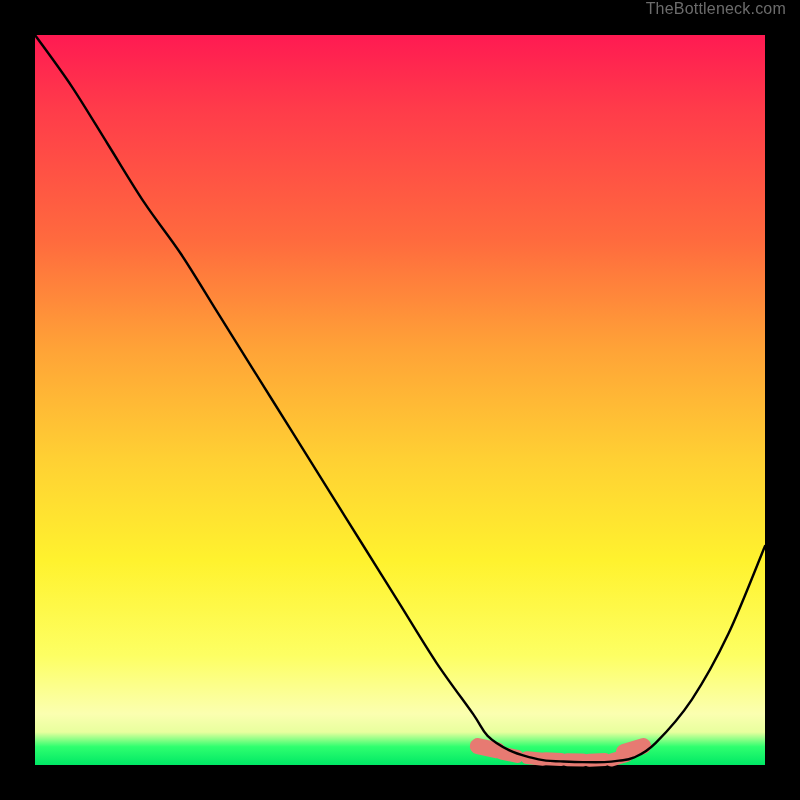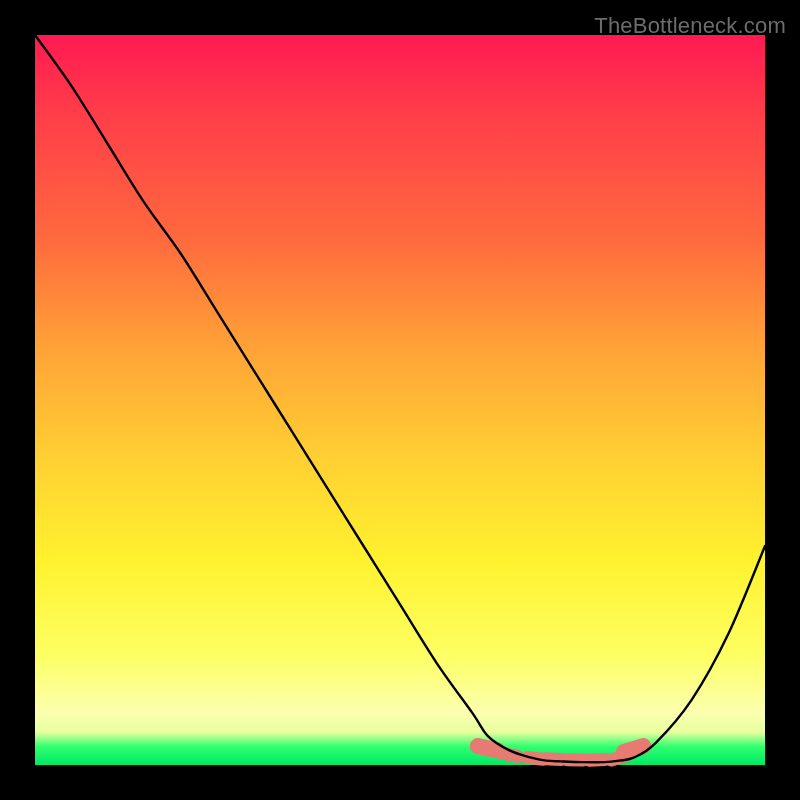--- a/index.html
+++ b/index.html
@@ -36,24 +36,24 @@
       #fff22e 72%,
       #fdff63 85%,
       #fbffb0 93%,
       #e8ff9e 95.5%,
       #2fff6f 97.5%,
       #00e865 100%
     );
   }
   .watermark {
     position: absolute;
-    top: 13px;
+    top: 0;
     right: 14px;
     color: #6c6c6c;
-    font-size: 22px;
+    font-size: 16px;
     font-weight: 500;
     letter-spacing: 0.2px;
     user-select: none;
   }
   svg.curve {
     position: absolute;
     left: 0;
     top: 0;
     width: 730px;
     height: 730px;

